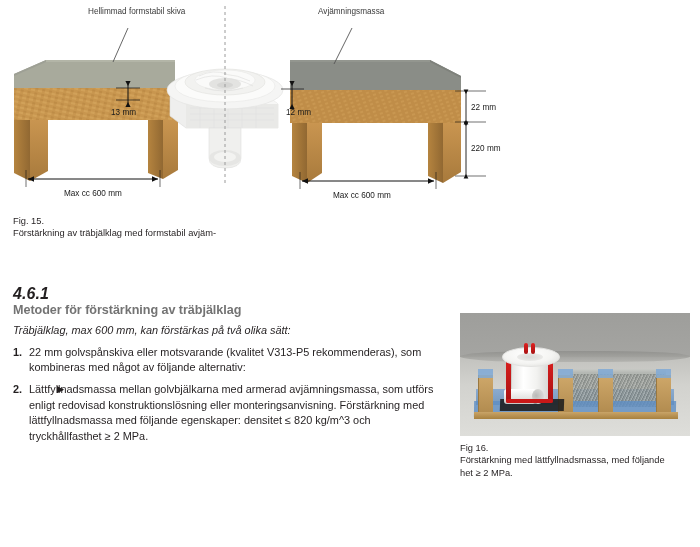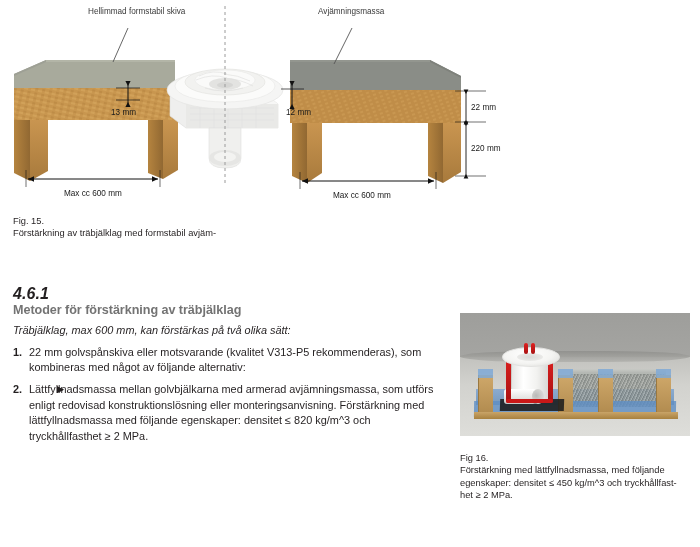--- a/index.html
+++ b/index.html
@@ -223,21 +223,21 @@
   .ph-red.r1 { left: 46px; top: 40px; height: 50px; }
   .ph-red.r2 { left: 88px; top: 40px; height: 50px; }
   .ph-red.r3 { left: 64px; top: 30px; height: 11px; width: 4px; }
   .ph-red.r4 { left: 71px; top: 30px; height: 11px; width: 4px; }
   .ph-red-bar {
     position: absolute; left: 46px; top: 86px; width: 47px; height: 4px;
     background: #c81818; border-radius: 2px;
   }
 
   .fig16-caption {
-    margin-top: 16px;
+    margin-top: 6px;
     font-size: 9.3px;
     line-height: 12.3px;
     color: #231f20;
     width: 228px;
   }
 </style>
 </head>
 <body>
 
 <div class="page">
@@ -472,18 +472,17 @@
       <div class="ph-red r2"></div>
       <div class="ph-red-bar"></div>
       <div class="ph-drain-top"></div>
       <div class="ph-drain-inner"></div>
       <div class="ph-red r3"></div>
       <div class="ph-red r4"></div>
     </div>
     <div class="fig16-caption">
       <div>Fig 16.</div>
       <div>Förstärkning med lättfyllnadsmassa, med följande</div>
-      <div>egenskaper: densitet ≤ 450 kg/m^3 och tryckhållfast-</div>
       <div>het ≥ 2 MPa.</div>
     </div>
   </div>
 
 </div>
 
 </body></html>

